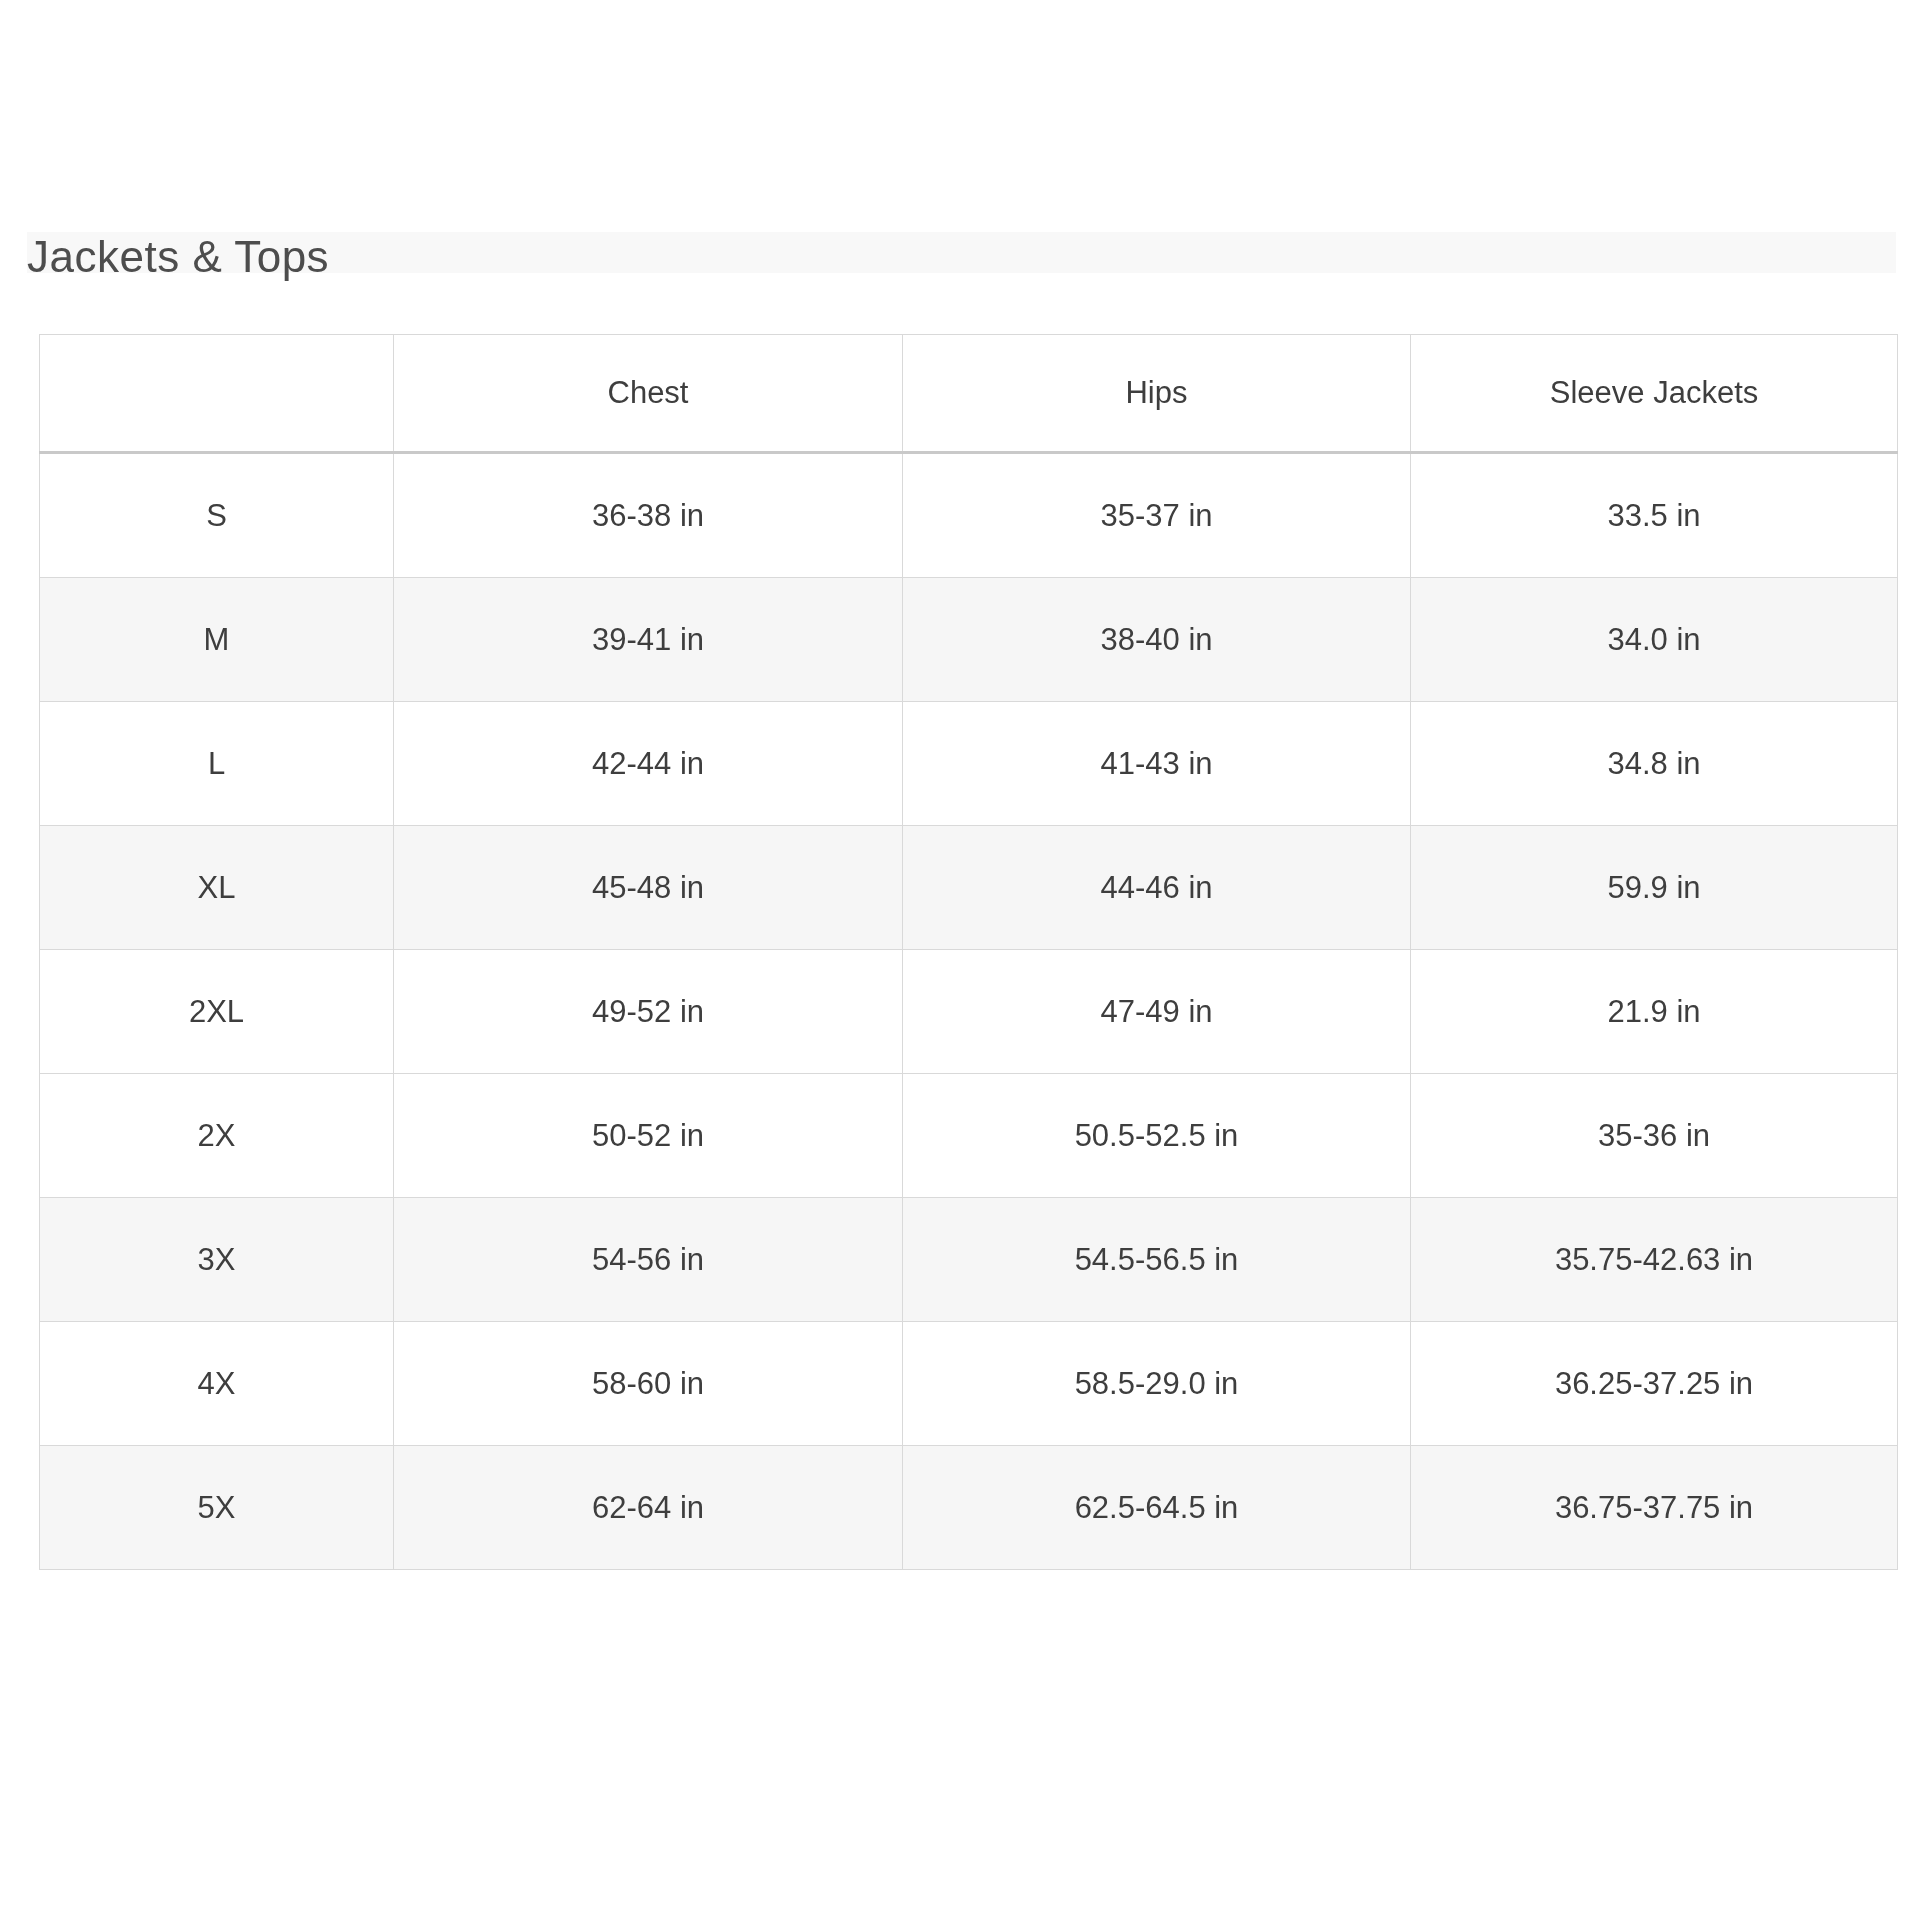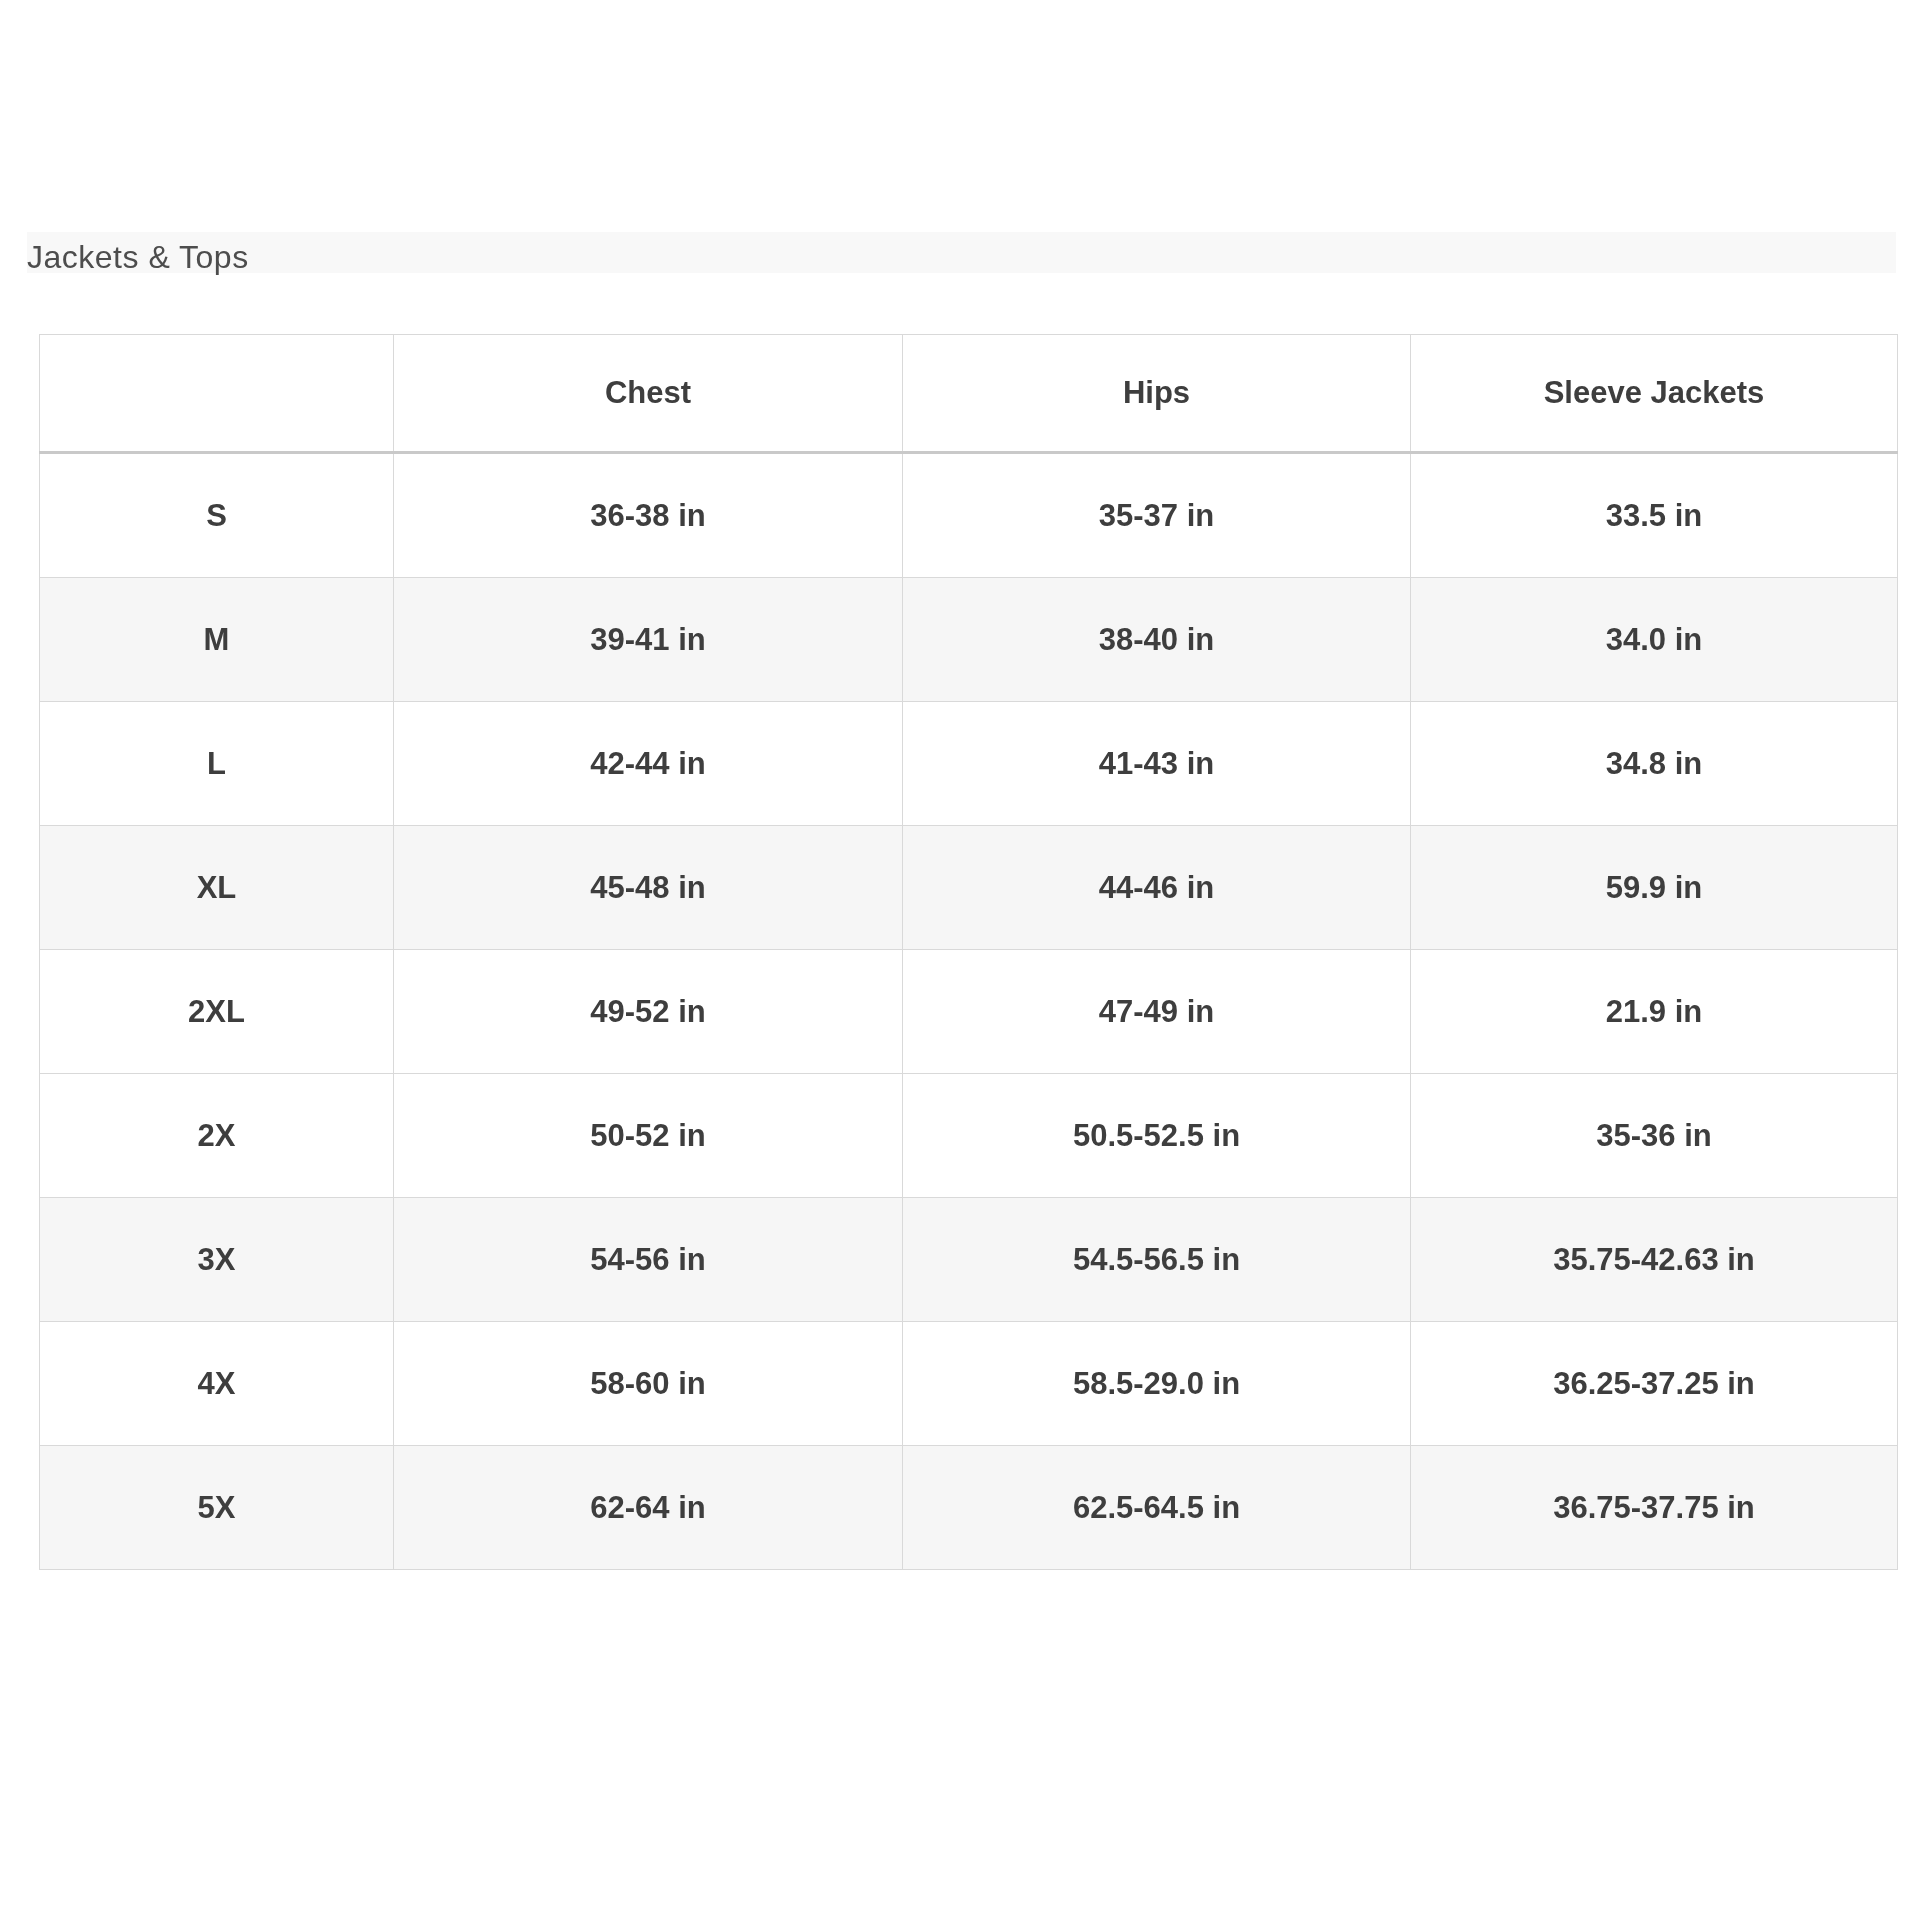--- a/index.html
+++ b/index.html
@@ -21,21 +21,21 @@
     left: 27px;
     top: 232px;
     width: 1869px;
     height: 41px;
     background: #f8f8f8;
   }
   .section-title {
     position: absolute;
     left: 27px;
     top: 236px;
-    font-size: 32px;
+    font-size: 44px;
     line-height: 42px;
     color: #4d4d4d;
     letter-spacing: 0.5px;
     white-space: nowrap;
   }
 
   
   table.size-chart {
     position: absolute;
     left: 39px;
@@ -47,21 +47,21 @@
   table.size-chart col.c1 { width: 354px; }
   table.size-chart col.c2 { width: 509px; }
   table.size-chart col.c3 { width: 508px; }
   table.size-chart col.c4 { width: 487px; }
 
   table.size-chart th,
   table.size-chart td {
     border: 1px solid #d9d9d9;
     text-align: center;
     vertical-align: middle;
-    font-weight: 700;
+    font-weight: 400;
     font-size: 31px;
     color: #3e3e3e;
     padding: 0;
     background: #ffffff;
   }
   table.size-chart thead th {
     height: 116px;
     border-bottom: 3.9px solid #c9c9c9;
   }
   table.size-chart tbody td {

